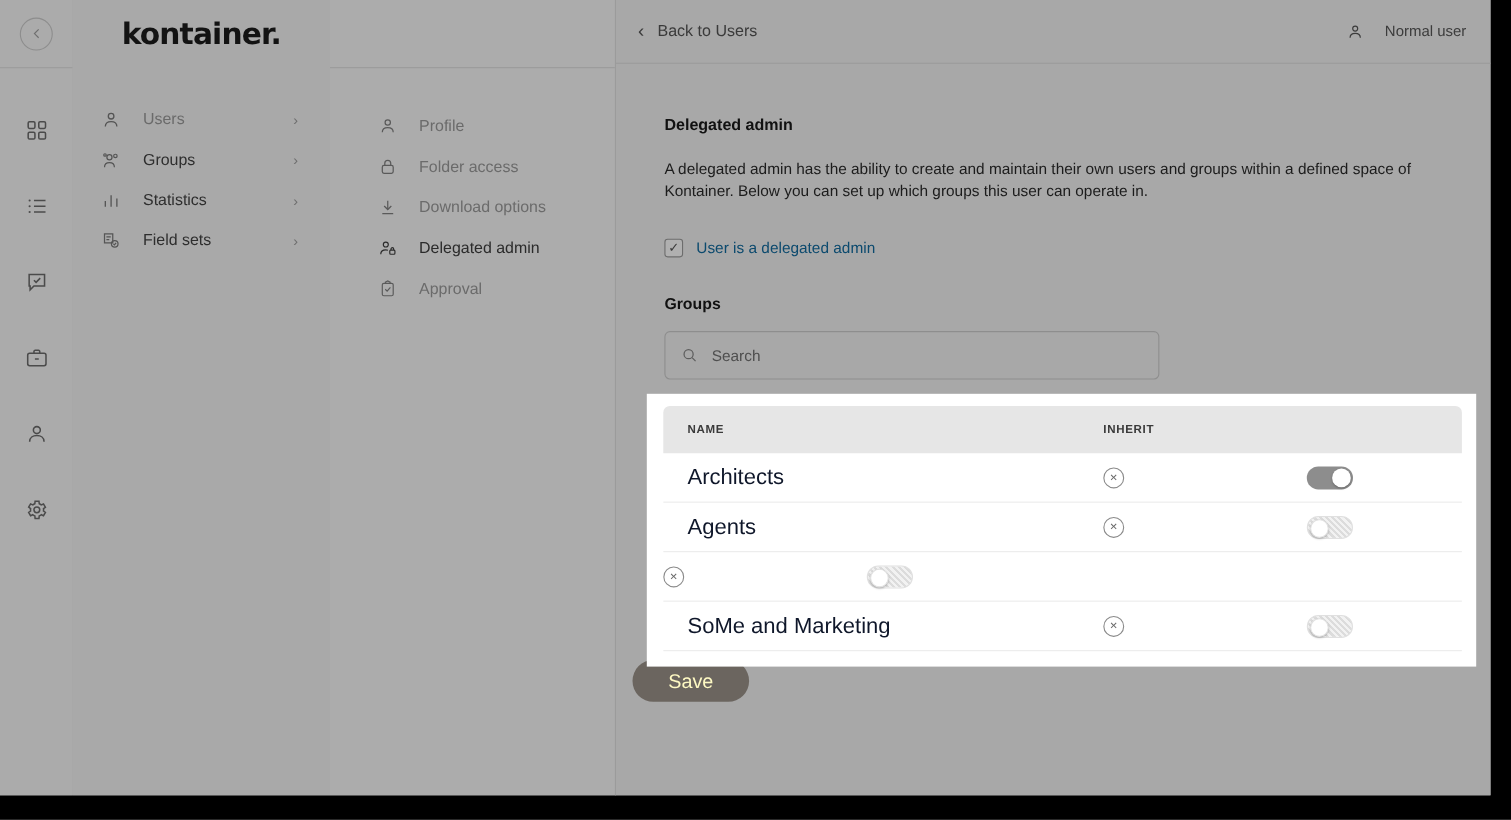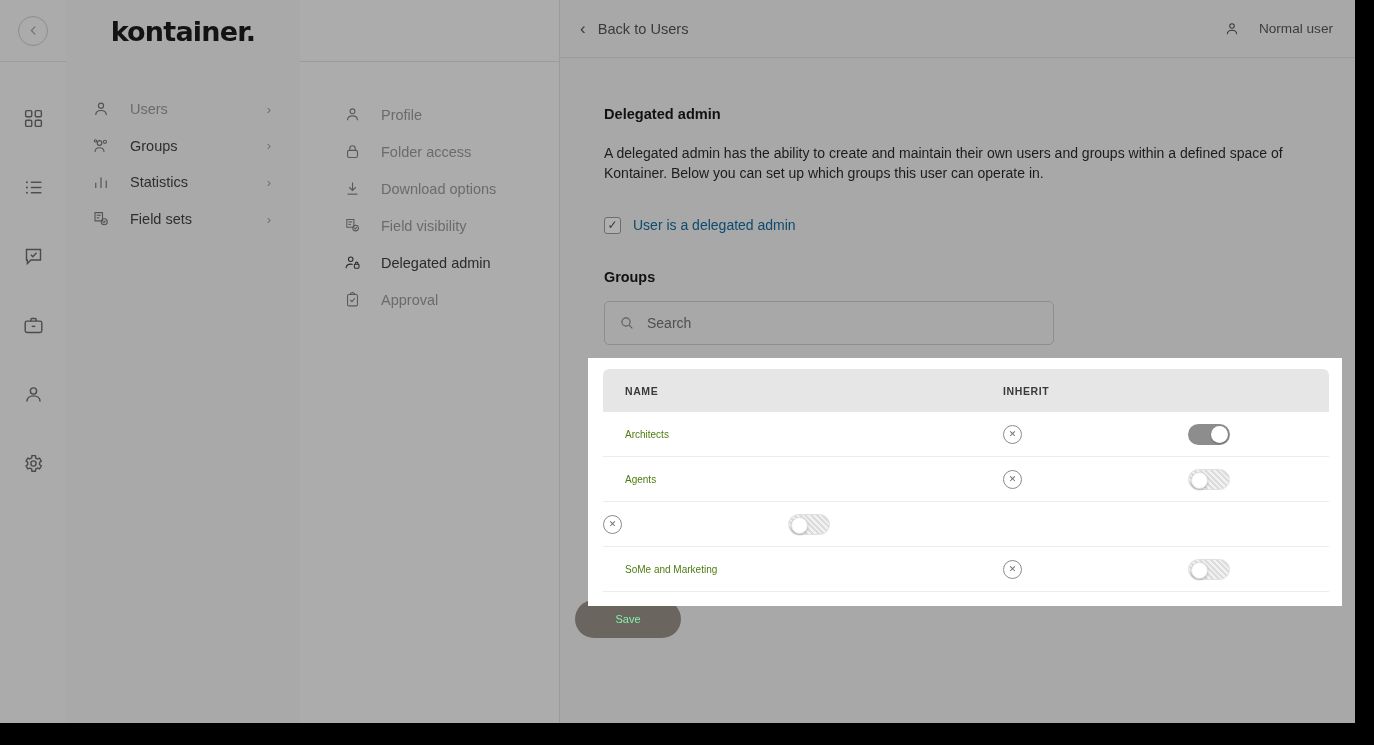--- a/index.html
+++ b/index.html
@@ -162,21 +162,21 @@
     width: 450px; height: 44px;
     border: 1px solid #8e8e8e; border-radius: 5px;
     display: flex; align-items: center; padding: 0 14px; gap: 12px;
     color: #5d5d5d; background: transparent;
   }
   .search-ph { font-size: 14px; color: #4f4f4f; }
 
   .save-btn {
     position: absolute; left: 0; top: 0;
     width: 106px; height: 38px; border: none; border-radius: 19px;
-    background: #6b655f; color: #86efac; font-size: 11px;
+    background: #6b655f; color: #fef9c3; font-size: 18px;
     font-family: "Liberation Sans", sans-serif;
     display: flex; align-items: center; justify-content: center;
   }
 
   
   .overlay-card {
     position: absolute;
     left: 588px; top: 358px;
     width: 754px; height: 248px;
     background: #ffffff;
@@ -192,21 +192,21 @@
     display: flex; align-items: center;
   }
   .th { font-size: 10.5px; letter-spacing: 0.6px; color: #3a3a3a; font-weight: 700; }
   .col-name { flex: 0 0 400px; padding-left: 22px; }
   .col-inherit { flex: 0 0 185px; }
   .col-toggle { flex: 1; }
   .trow {
     height: 45px; display: flex; align-items: center;
     border-bottom: 1px solid #ececec;
   }
-  .td-name { flex: 0 0 400px; padding-left: 22px; font-size: 10px; color: #4d7c0f; }
+  .td-name { flex: 0 0 400px; padding-left: 22px; font-size: 20px; color: #0f172a; }
   .td-inherit { flex: 0 0 185px; display: flex; align-items: center; color: #6a6a6a; }
   .td-toggle { flex: 1; display: flex; align-items: center; }
   .xcircle {
     width: 19px; height: 19px; border-radius: 50%;
     border: 1px solid #8a8a8a; color: #6a6a6a;
     display: flex; align-items: center; justify-content: center;
     font-size: 9px;
   }
   .toggle {
     width: 42px; height: 21px; border-radius: 11px;
@@ -389,32 +389,20 @@
           <span class="s-ico">
             <svg width="17" height="17" viewBox="0 0 24 24" fill="none" stroke="currentColor" stroke-width="1.6">
               <line x1="12" y1="3.5" x2="12" y2="14.5"></line>
                 <polyline points="7.4 10.2 12 14.8 16.6 10.2"></polyline>
               <line x1="5" y1="20" x2="19" y2="20"></line>
             </svg>
           </span>
           <span class="s-label">Download options</span>
         </div>
 
-        <div class="sub-item">
-          <span class="s-ico">
-            <svg width="17" height="17" viewBox="0 0 24 24" fill="none" stroke="currentColor" stroke-width="1.5">
-              <path d="M4 3.5h10v11H4z"></path>
-                <line x1="6.3" y1="7" x2="11.6" y2="7"></line>
-                <line x1="6.3" y1="10.5" x2="9.8" y2="10.5"></line>
-              <circle cx="16.4" cy="15.6" r="4"></circle>
-                <polyline points="14.8 15.6 16 16.8 18.1 14.3"></polyline>
-            </svg>
-          </span>
-          <span class="s-label">Field visibility</span>
-        </div>
 
         <div class="sub-item active">
           <span class="s-ico">
             <svg width="17" height="17" viewBox="0 0 24 24" fill="none" stroke="currentColor" stroke-width="1.5">
               <circle cx="9.5" cy="7.5" r="3.2"></circle>
                 <path d="M3 20c0-3.6 2.9-5.7 6.5-5.7 1 0 2 .2 2.8.5"></path>
               <rect x="14.6" y="14.6" width="6.6" height="5.4" rx="1.2"></rect>
               <path d="M16.2 14.6v-1.4a1.7 1.7 0 0 1 3.4 0v1.4"></path>
             </svg>
           </span>

